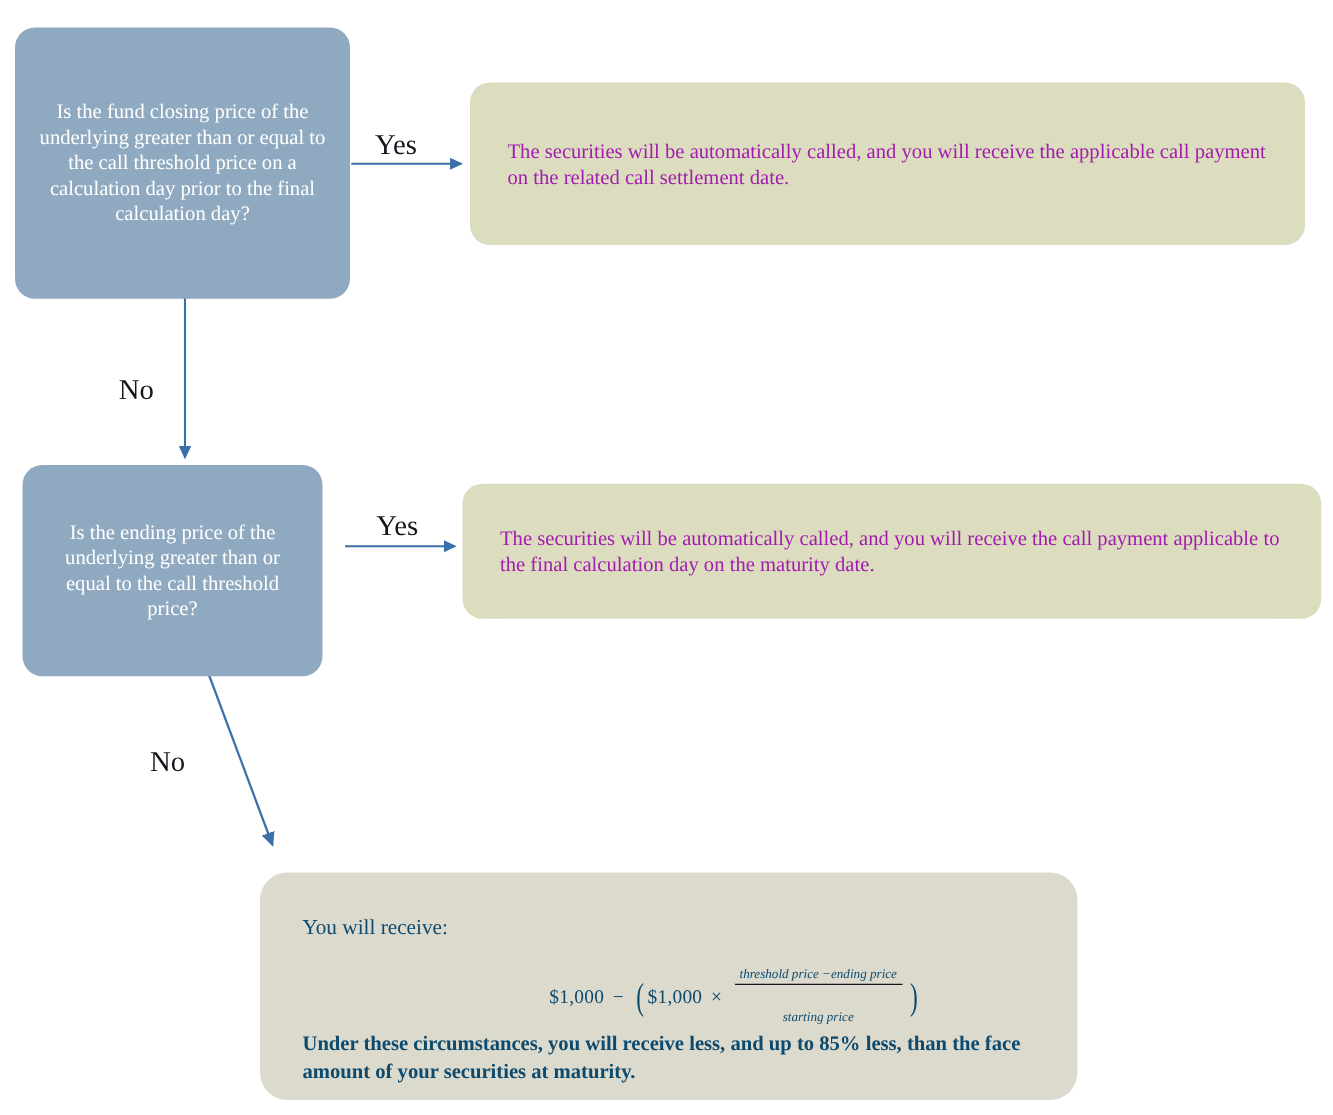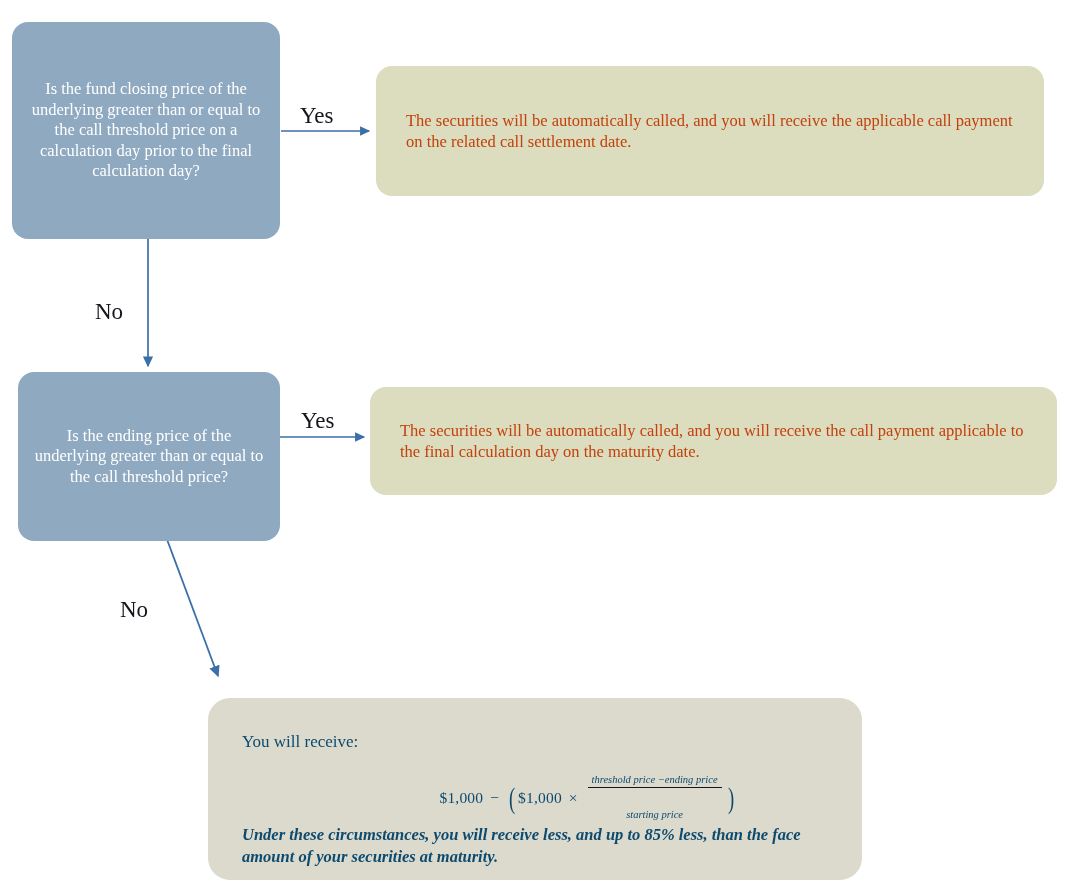--- a/index.html
+++ b/index.html
@@ -39,21 +39,21 @@
   }
   .node.decision {
     background: #8fa9c0;
     color: #ffffff;
     align-items: center;
     justify-content: center;
     text-align: center;
   }
   .node.outcome {
     background: #dcdcbe;
-    color: #c2410c;
+    color: #a21caf;
     align-items: center;
     justify-content: flex-start;
     text-align: left;
   }
   .node.final {
     background: #dcd9cd;
     color: #0c4a6e;
     align-items: flex-start;
     justify-content: flex-start;
     border-radius: 22px;
@@ -69,21 +69,21 @@
   }
   .outcome .node-text {
     font-size: 16.5px;
     padding: 0 30px;
     line-height: 1.3;
   }
 
   
   #decision-1 { left: 12px;  top: 22px;  width: 268px; height: 217px; }
   #outcome-1  { left: 376px; top: 66px;  width: 668px; height: 130px; }
-  #decision-2 { left: 18px;  top: 372px; width: 262px; height: 169px; }
+  #decision-2 { left: 18px;  top: 372px; width: 240px; height: 169px; }
   #outcome-2  { left: 370px; top: 387px; width: 687px; height: 108px; }
   #final-box  { left: 208px; top: 698px; width: 654px; height: 182px; }
 
   
   .edge-label {
     position: absolute;
     font-size: 23px;
     color: #15151c;
     white-space: nowrap;
   }
@@ -141,21 +141,20 @@
     border-bottom: 1px solid #15151c;
     white-space: nowrap;
   }
   .fraction .den {
     padding: 1px 4px 0 4px;
     white-space: nowrap;
   }
   .final-note {
     font-size: 16.5px;
     font-weight: bold;
-    font-style: italic;
     line-height: 1.32;
     margin: 0;
     padding-right: 12px;
   }
 </style>
 </head>
 <body>
 
 <div class="canvas">
 

